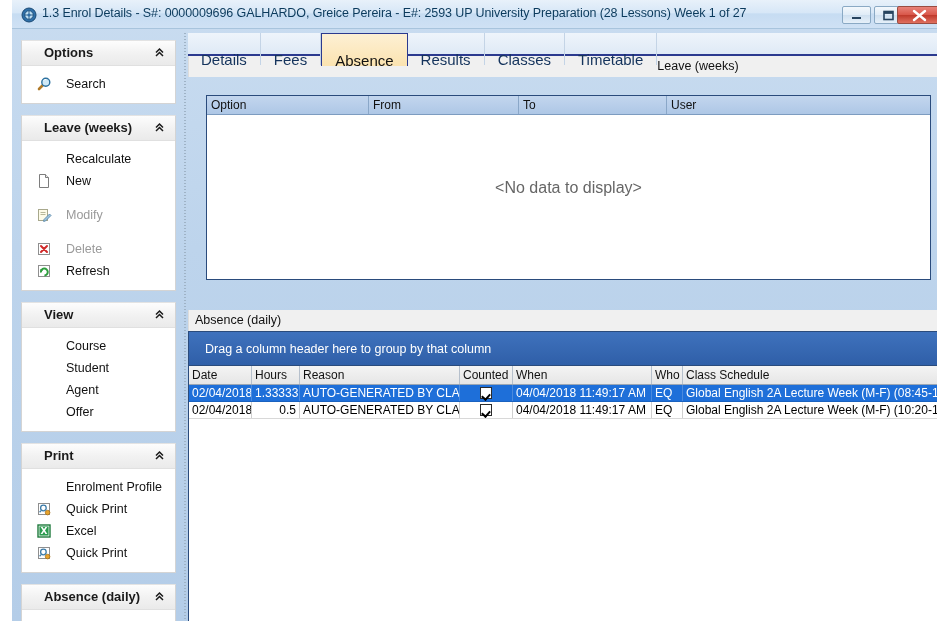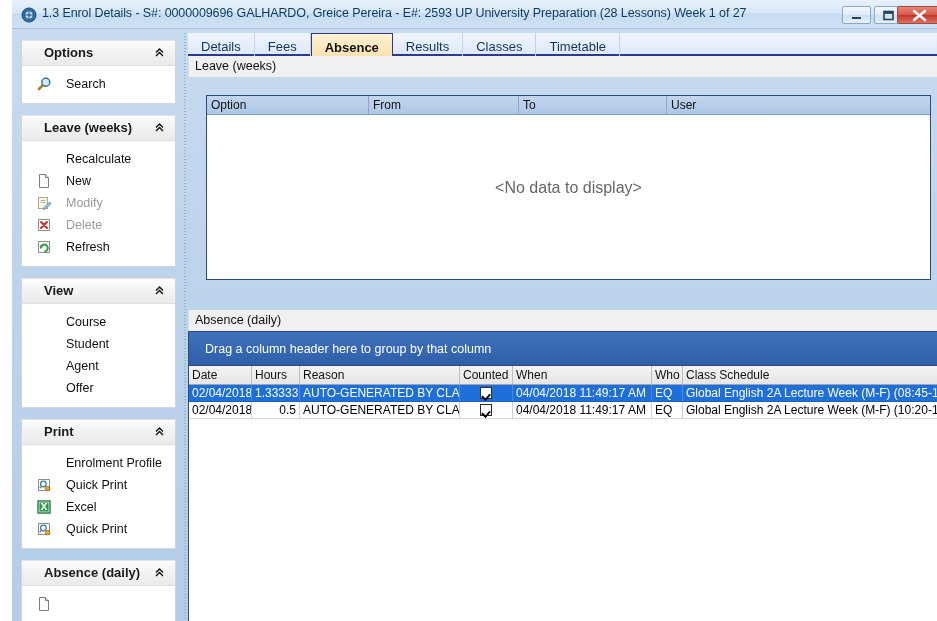--- a/index.html
+++ b/index.html
@@ -102,21 +102,21 @@
   .nav-item {
     position: relative;
     height: 22px;
     line-height: 22px;
     padding-left: 44px;
     font-size: 12.5px;
     color: #111;
     white-space: nowrap;
     cursor: pointer;
   }
-  .nav-item.disabled { color: #9a9a9a; }
+  .nav-item.disabled { color: #9a9a9a; margin-top: 12px; }
   .nav-item .nav-icon {
     position: absolute;
     left: 14px; top: 3px;
     width: 16px; height: 16px;
   }
   .nav-item.noicon { padding-left: 44px; }
 
   
   #splitter {
     position: absolute;
@@ -145,34 +145,33 @@
     height: 23px;
     background: linear-gradient(to bottom, #eef4fb 0%, #dfeaf6 100%);
     border-bottom: 2px solid #2b3a8f;
     box-sizing: border-box;
   }
   .tab {
     position: relative;
     float: left;
     height: 23px;
     line-height: 22px;
-    padding: 3px 13px;
-    font-size: 13px;
+    padding: 16px 13px;
+    font-size: 15px;
     color: #14335c;
     box-sizing: border-box;
     cursor: pointer;
     border-right: 1px solid #c4d4e6;
   }
   .tab.active {
     background: linear-gradient(to bottom, #fdf0d4 0%, #fbe3b0 100%);
     border: 1px solid #2b3a8f;
     border-bottom: none;
     color: #111;
     border-right: 1px solid #2b3a8f;
-    font-weight: bold;
   }
 
   
   .section-label {
     height: 21px;
     line-height: 20px;
     padding-left: 6px;
     background: #f0f0f0;
     border-left: 1px solid #dcdcdc;
     border-right: 1px solid #dcdcdc;

